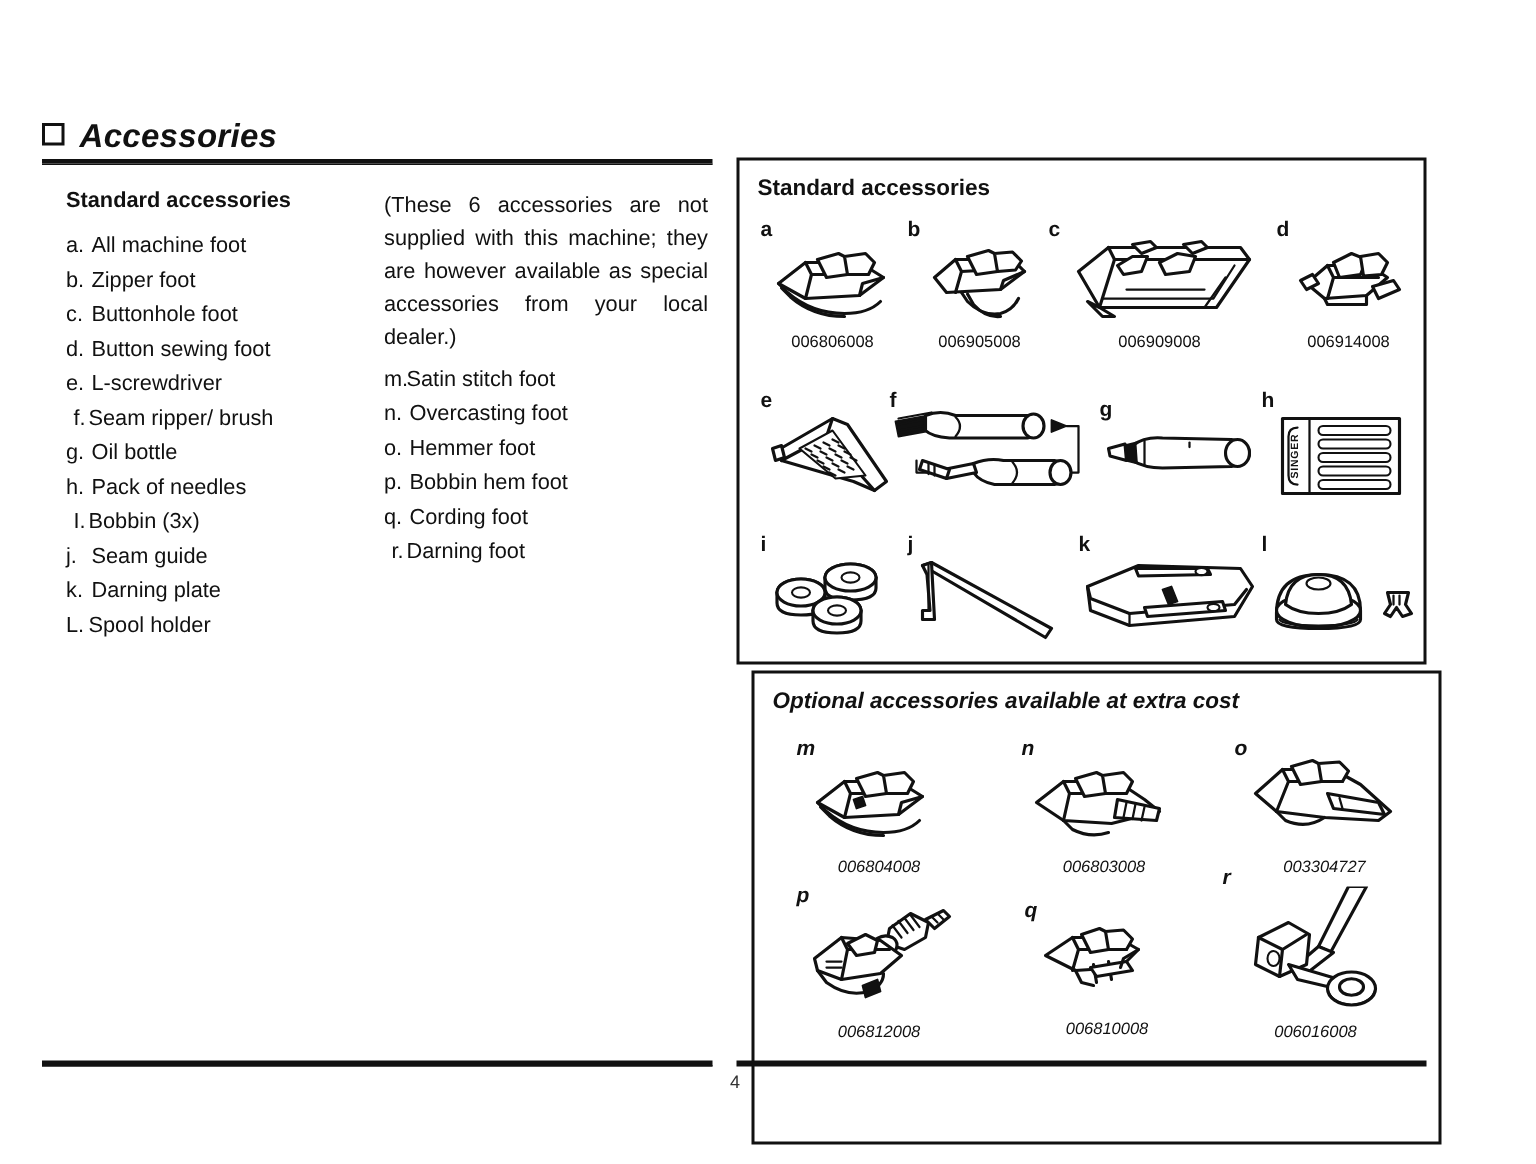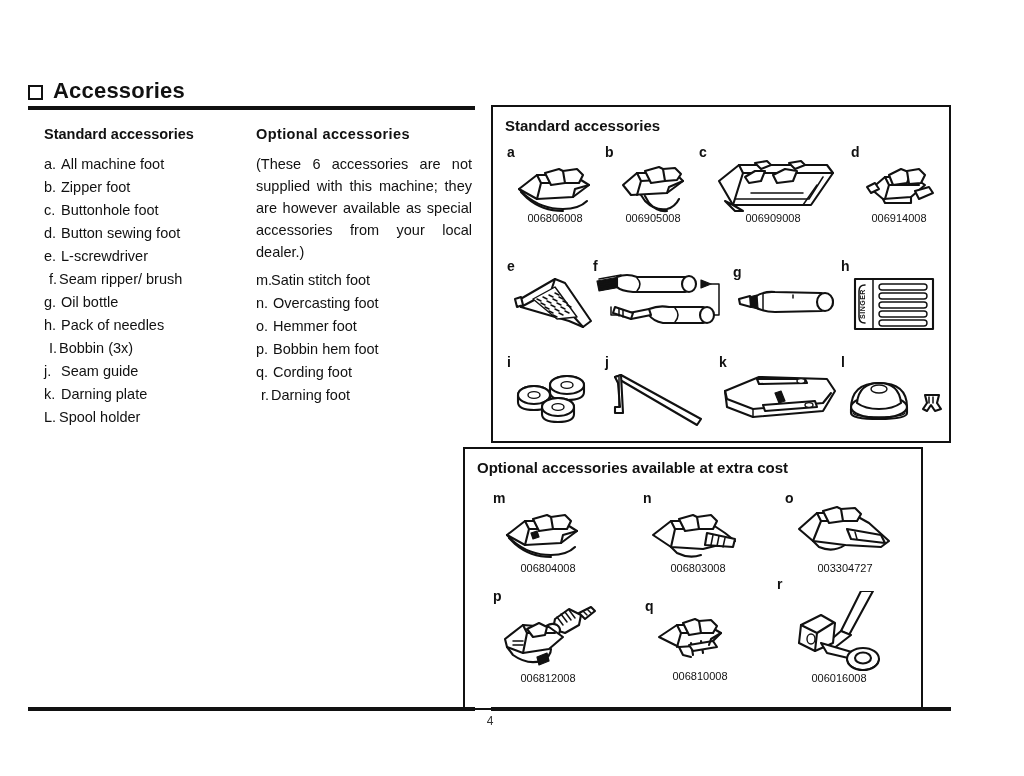--- a/index.html
+++ b/index.html
@@ -17,22 +17,23 @@
     height: 776px;
     background: #ffffff;
   }
 
   
   #heading-row {
     position: absolute;
     left: 28px;
     top: 80px;
     display: flex;
-    align-items: center;
+    align-items: flex-start;
     gap: 10px;
+    font-style: italic;
   }
   #heading-square {
     width: 15px; height: 15px;
     border: 2px solid #111;
     background: #fff;
     flex: none;
     margin-top: 2px;
   }
   #heading-text {
     font-size: 22px;
@@ -92,21 +93,21 @@
     width: 216px;
   }
 
   
   .panel {
     position: absolute;
     border: 2px solid #111;
     background: #fff;
   }
   #panel-standard { left: 491px; top: 105px; width: 460px; height: 338px; }
-  #panel-optional { left: 463px; top: 447px; width: 460px; height: 263px; }
+  #panel-optional { left: 501px; top: 447px; width: 460px; height: 316px; font-style: italic; }
 
   .panel-title {
     font-size: 15px;
     font-weight: bold;
     margin: 10px 0 0 12px;
     line-height: 1.2;
   }
   .acc-cell { position: absolute; text-align: center; }
   .acc-letter {
     font-size: 14px;
@@ -115,20 +116,21 @@
     line-height: 1;
   }
   .acc-art {
     position: relative;
   }
   .acc-code {
     font-size: 11px;
     text-align: center;
     line-height: 1;
     white-space: nowrap;
+    margin-top: 10px;
   }
 
   svg { display: block; }
   .ln { fill: none; stroke: #111; stroke-width: 2.1; stroke-linejoin: round; stroke-linecap: round; }
   .ln-thin { fill: none; stroke: #111; stroke-width: 1.5; stroke-linejoin: round; stroke-linecap: round; }
   .fillw { fill: #fff; stroke: #111; stroke-width: 2.1; stroke-linejoin: round; stroke-linecap: round; }
   .fillw-thin { fill: #fff; stroke: #111; stroke-width: 1.4; stroke-linejoin: round; stroke-linecap: round; }
   .fillb { fill: #111; stroke: #111; stroke-width: 1.2; stroke-linejoin: round; }
 
   
@@ -218,21 +220,20 @@
       <span class="marker">k.</span>
       <span>Darning plate</span>
     </div>
     <div class="list-item">
       <span class="marker tight">L.</span>
       <span>Spool holder</span>
     </div>
   </div>
 
   <div class="text-col" id="col-optional">
-    <div class="col-title">Optional  accessories</div>
     <div id="optional-note">(These 6 accessories are not supplied with this machine; they are however available as special accessories from your local dealer.)</div>
 
     <div class="list-item">
       <span class="marker tight">m.</span>
       <span>Satin stitch foot</span>
     </div>
     <div class="list-item">
       <span class="marker">n.</span>
       <span>Overcasting foot</span>
     </div>

